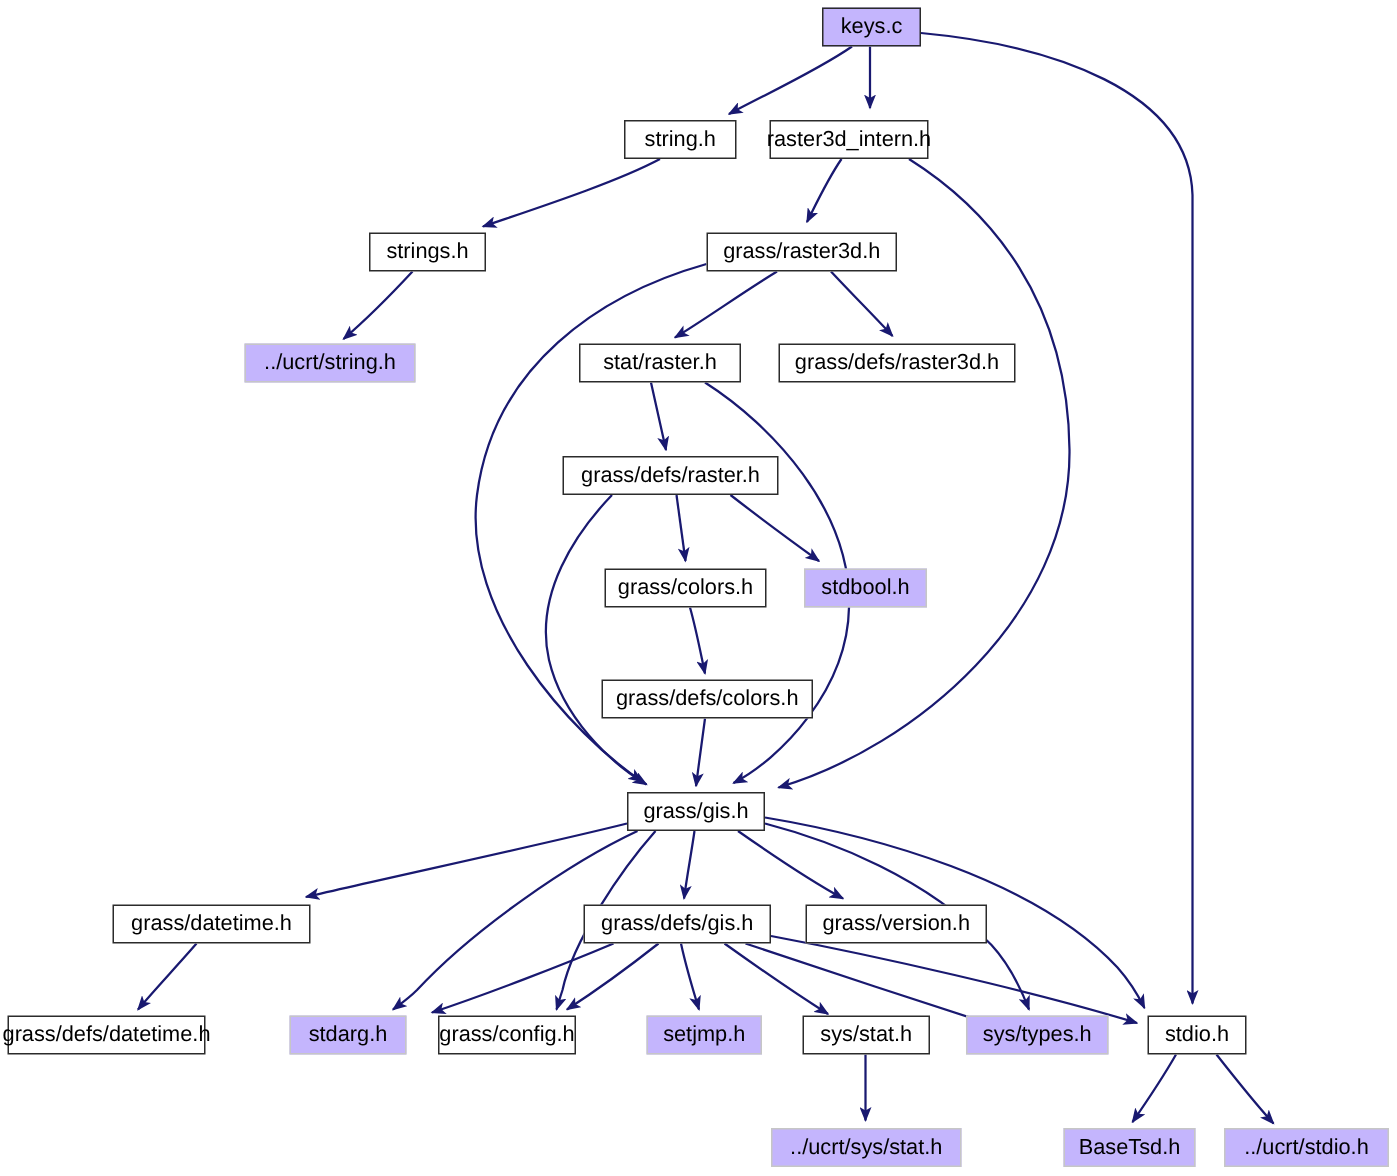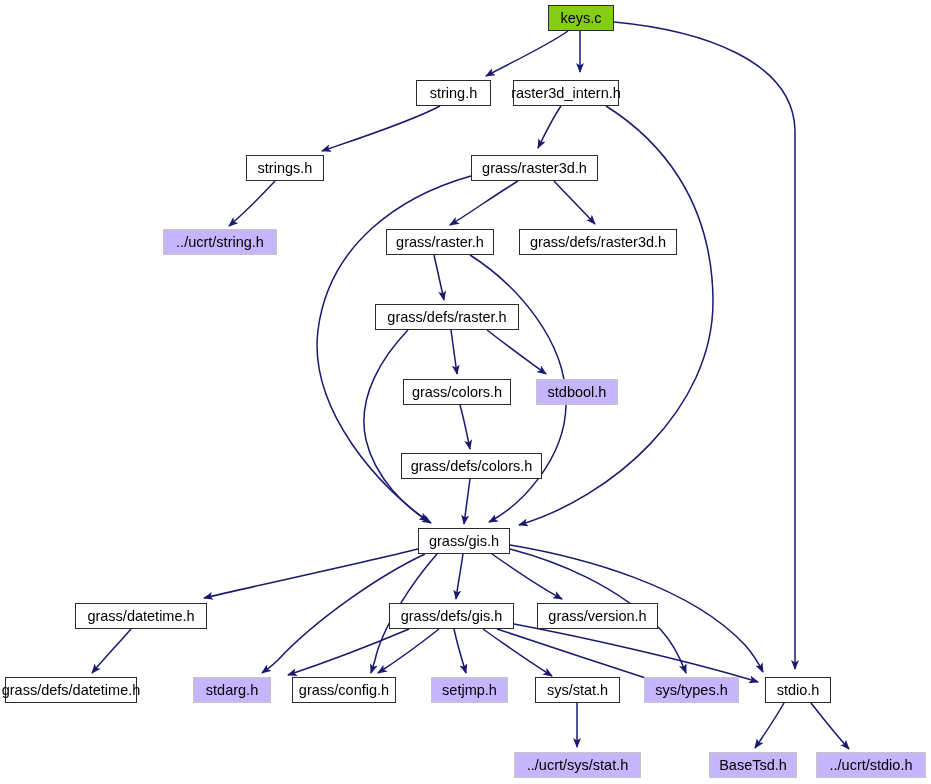--- a/index.html
+++ b/index.html
@@ -46,21 +46,21 @@
     background: #ffffff;
   }
   
   .node.external {
     border: 1.2px solid #c6c6c6;
     background: #c4b5fd;
   }
   
   .node.current {
     border: 1.4px solid #2b2b2b;
-    background: #84cc16;
+    background: #c4b5fd;
   }
   .node-label {
     display: block;
     padding: 0 8px;
     pointer-events: none;
   }
 </style>
 </head>
 <body>
 
@@ -121,21 +121,21 @@
       <div class="node solid" style="left: 246px; top: 155px; width: 78px;">
         <span class="node-label">strings.h</span>
       </div>
       <div class="node solid" style="left: 471px; top: 155px; width: 127px;">
         <span class="node-label">grass/raster3d.h</span>
       </div>
       <div class="node external" style="left: 163px; top: 229px; width: 114px;">
         <span class="node-label">../ucrt/string.h</span>
       </div>
       <div class="node solid" style="left: 386px; top: 229px; width: 108px;">
-        <span class="node-label">grass/raster.h</span>
+        <span class="node-label">stat/raster.h</span>
       </div>
       <div class="node solid" style="left: 519px; top: 229px; width: 158px;">
         <span class="node-label">grass/defs/raster3d.h</span>
       </div>
       <div class="node solid" style="left: 375px; top: 304px; width: 144px;">
         <span class="node-label">grass/defs/raster.h</span>
       </div>
       <div class="node solid" style="left: 403px; top: 379px; width: 108px;">
         <span class="node-label">grass/colors.h</span>
       </div>
@@ -156,21 +156,21 @@
       </div>
       <div class="node solid" style="left: 537px; top: 603px; width: 121px;">
         <span class="node-label">grass/version.h</span>
       </div>
       <div class="node solid" style="left: 5px; top: 677px; width: 132px;">
         <span class="node-label">grass/defs/datetime.h</span>
       </div>
       <div class="node external" style="left: 193px; top: 677px; width: 78px;">
         <span class="node-label">stdarg.h</span>
       </div>
-      <div class="node solid" style="left: 292px; top: 677px; width: 104px;">
+      <div class="node solid" style="left: 292px; top: 677px; width: 92px;">
         <span class="node-label">grass/config.h</span>
       </div>
       <div class="node external" style="left: 431px; top: 677px; width: 77px;">
         <span class="node-label">setjmp.h</span>
       </div>
       <div class="node solid" style="left: 535px; top: 677px; width: 85px;">
         <span class="node-label">sys/stat.h</span>
       </div>
       <div class="node external" style="left: 644px; top: 677px; width: 95px;">
         <span class="node-label">sys/types.h</span>

